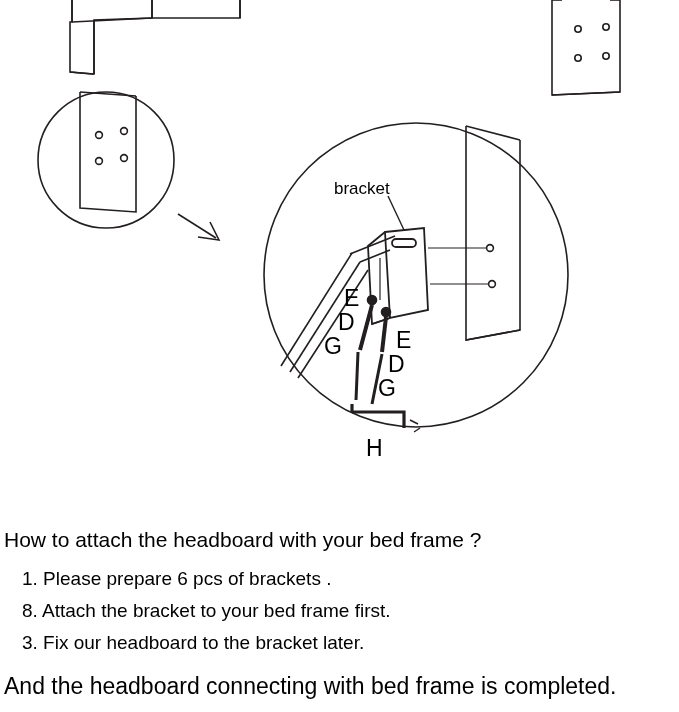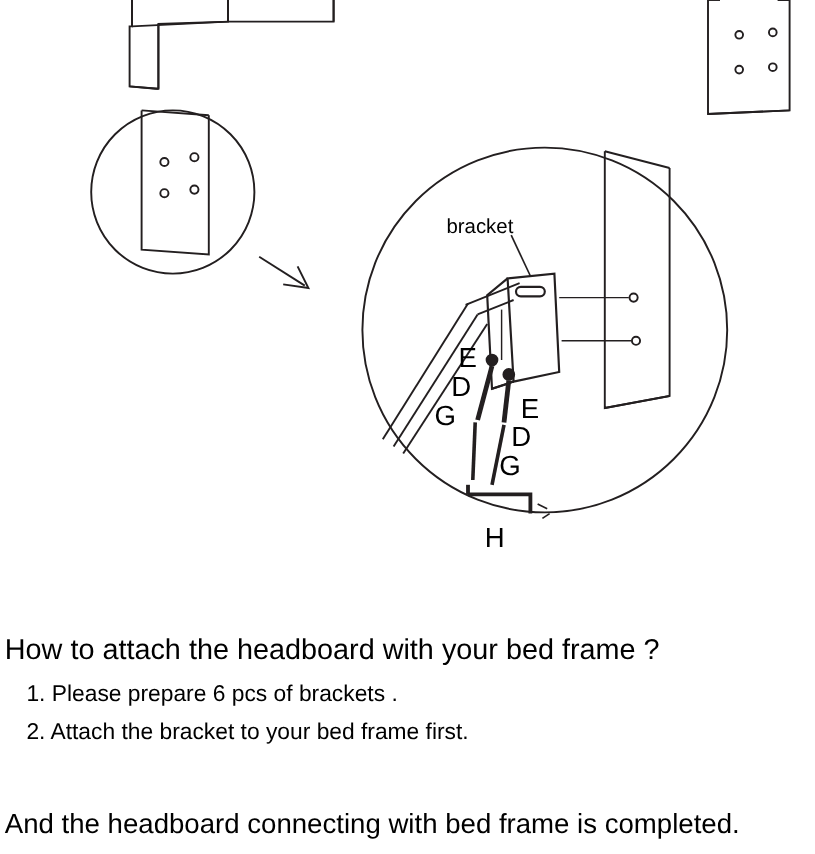--- a/index.html
+++ b/index.html
@@ -14,41 +14,40 @@
     font-family: "Liberation Sans", sans-serif;
     color: #000000;
     overflow: hidden;
   }
   #diagram-area {
     position: absolute;
     left: 0;
     top: 0;
     width: 613px;
     height: 500px;
-    margin-left: 38px;
   }
   #diagram-area svg {
     display: block;
   }
   .svg-label {
     font-family: "Liberation Sans", sans-serif;
     fill: #000000;
   }
   #text-area {
     position: absolute;
     left: 0;
     top: 500px;
     width: 679px;
     height: 212px;
   }
   .q-line {
     position: absolute;
     left: 4px;
     top: 28px;
-    font-size: 24px;
+    font-size: 21px;
     white-space: nowrap;
   }
   .step {
     position: absolute;
     font-size: 19px;
     white-space: nowrap;
   }
   .step-1 { left: 22px; top: 68px; }
   .step-2 { left: 22px; top: 100px; }
   .step-3 { left: 22px; top: 132px; }
@@ -170,15 +169,16 @@
     <text class="svg-label" x="388" y="372" font-size="23">D</text>
     <text class="svg-label" x="378" y="396" font-size="23">G</text>
 
     <text class="svg-label" x="366" y="456" font-size="23">H</text>
   </svg>
 </div>
 
 <div id="text-area">
   <div class="q-line">How to attach the headboard with your bed frame ?</div>
   <div class="step step-1">1. Please prepare 6 pcs of brackets .</div>
-  <div class="step step-2">2.  Attach  the bracket to your bed frame first.</div>
+  <div class="step step-2">8.  Attach  the bracket to your bed frame first.</div>
+  <div class="step step-3">3.  Fix our headboard  to the bracket later.</div>
   <div class="final-line">And the headboard connecting with bed frame is completed.</div>
 </div>
 
 </body></html>

